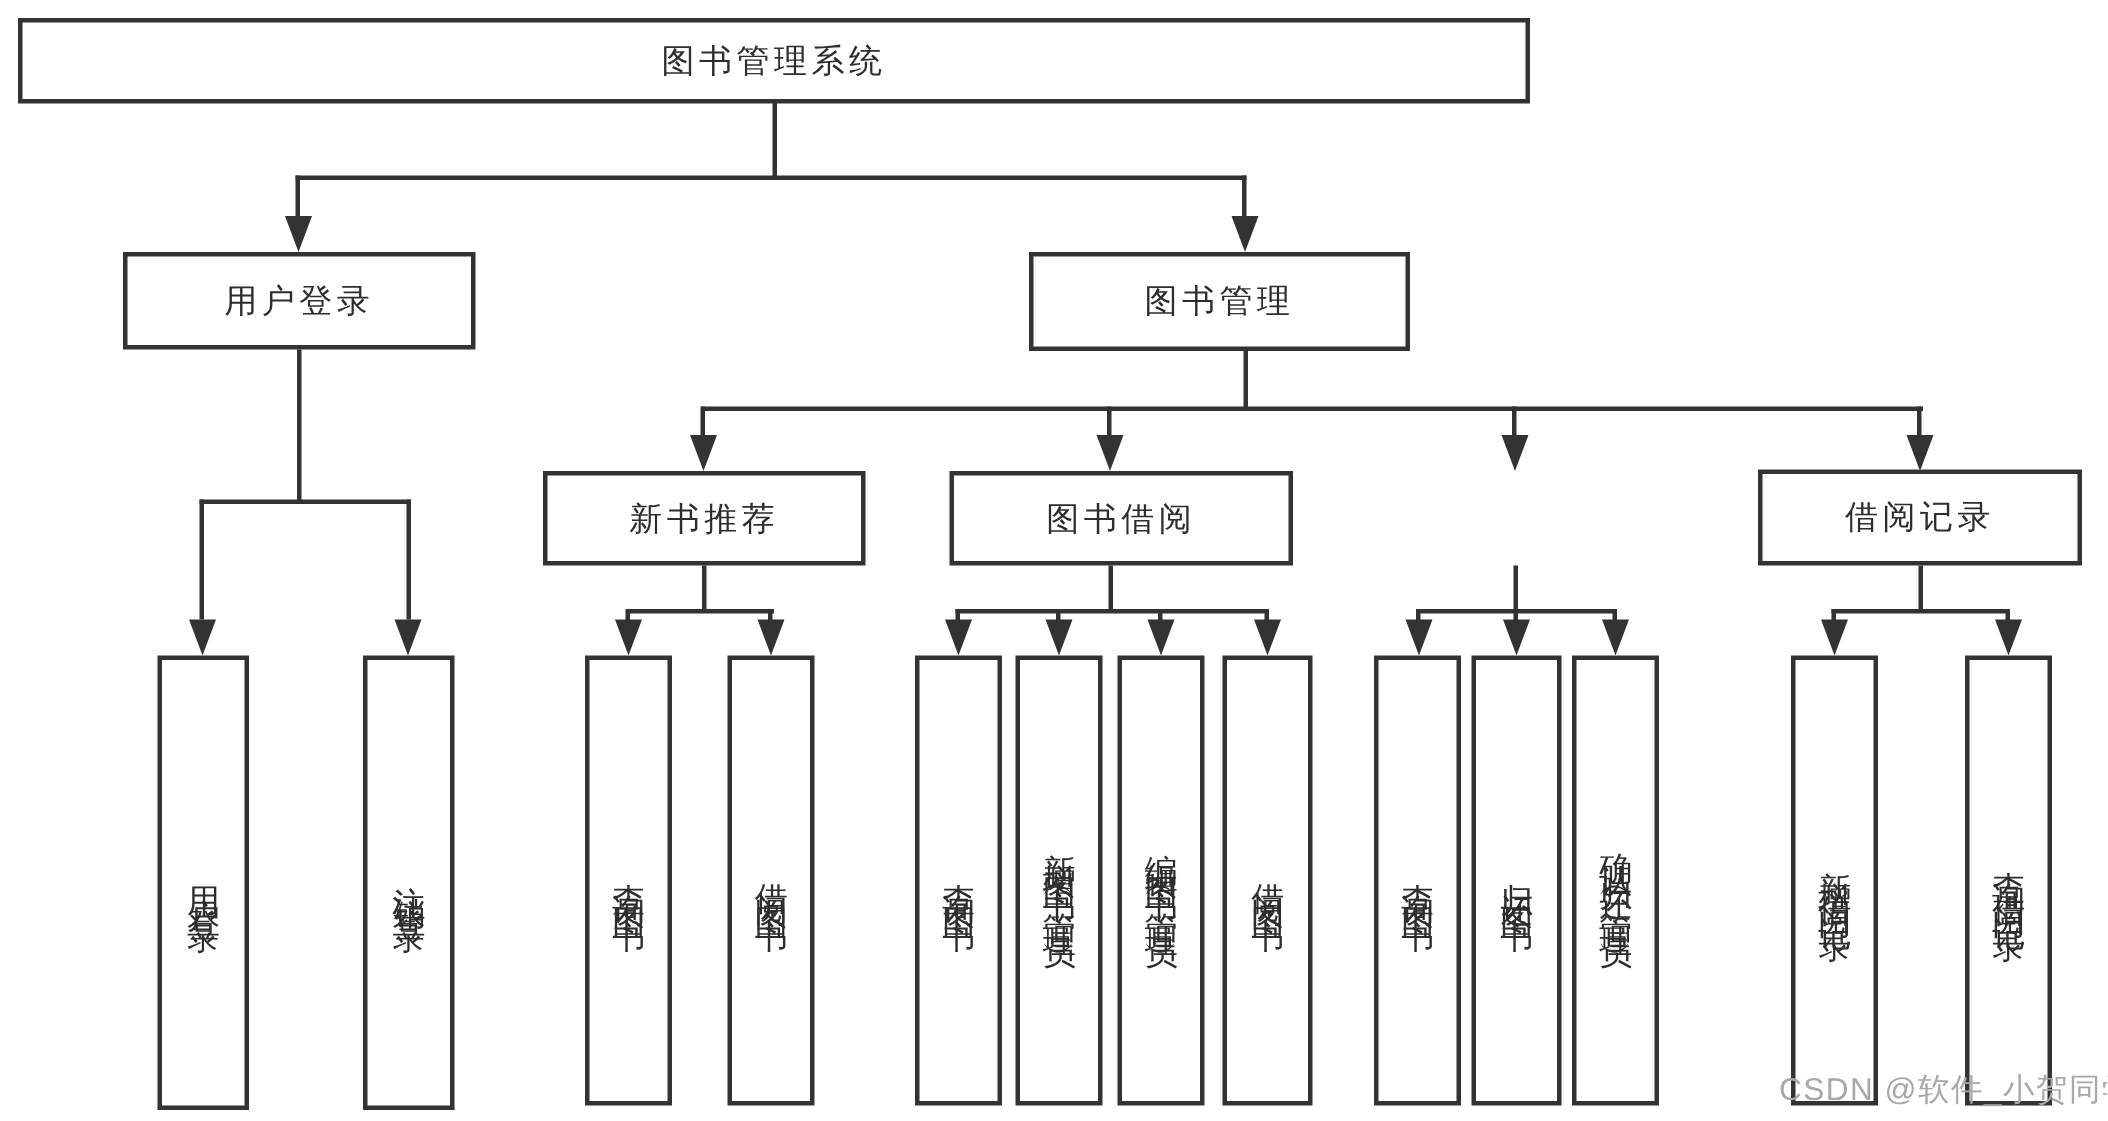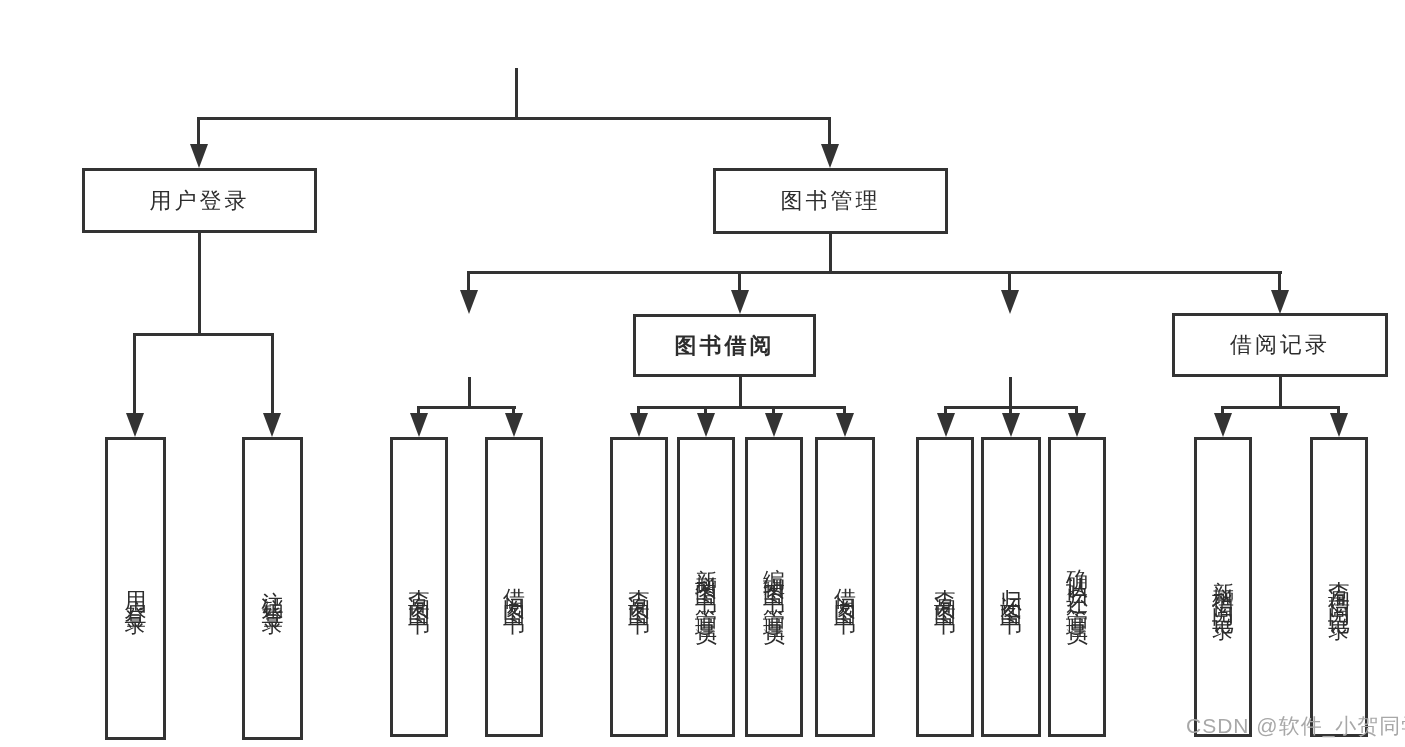--- a/index.html
+++ b/index.html
@@ -52,23 +52,23 @@
     font-size: 21px;
     letter-spacing: 1px;
     color: #a8a8a8;
     white-space: nowrap;
     z-index: 5;
   }
 
   
   .n-root           { left: 12px;   top: 12px;  width: 1008px; height: 57px; }
   .n-user-login     { left: 82px;   top: 168px; width: 235px;  height: 65px; }
-  .n-book-mgmt      { left: 713px;  top: 168px; width: 235px;  height: 66px; font-family: Liberation Serif, serif; }
+  .n-book-mgmt      { left: 686px;  top: 168px; width: 254px;  height: 66px; font-family: Liberation Serif, serif; }
   .n-new-book       { left: 362px;  top: 314px; width: 215px;  height: 63px; }
-  .n-book-borrow    { left: 633px;  top: 314px; width: 183px;  height: 63px; font-weight: bold; }
+  .n-book-borrow    { left: 633px;  top: 314px; width: 229px;  height: 63px; }
   .n-current-borrow { left: 903px;  top: 314px; width: 215px;  height: 63px; }
   .n-borrow-records { left: 1172px; top: 313px; width: 216px;  height: 64px; }
 
   .l-user-login     { left: 105px;  top: 437px; width: 61px; height: 303px; }
   .l-logout         { left: 242px;  top: 437px; width: 61px; height: 303px; }
   .l-query1         { left: 390px;  top: 437px; width: 58px; height: 300px; }
   .l-borrow1        { left: 485px;  top: 437px; width: 58px; height: 300px; }
   .l-query2         { left: 610px;  top: 437px; width: 58px; height: 300px; }
   .l-add-book       { left: 677px;  top: 437px; width: 58px; height: 300px; }
   .l-edit-book      { left: 745px;  top: 437px; width: 58px; height: 300px; }
@@ -77,20 +77,23 @@
   .l-return         { left: 981px;  top: 437px; width: 60px; height: 300px; }
   .l-confirm        { left: 1048px; top: 437px; width: 58px; height: 300px; }
   .l-add-record     { left: 1194px; top: 437px; width: 58px; height: 300px; }
   .l-query-record   { left: 1310px; top: 437px; width: 58px; height: 300px; }
 </style>
 </head>
 <body>
 
 <div class="canvas">
 
+  <div class="box n-root">
+    <span class="h-label">图书管理系统</span>
+  </div>
 
   <div class="vl" style="left:515px; top:68px;  height:50px;"></div>
   <div class="hl" style="left:197px; top:117px; width:634px;"></div>
   <div class="vl" style="left:197px; top:117px; height:34px;"></div>
   <div class="vl" style="left:828px; top:117px; height:34px;"></div>
   <div class="arw" style="left:190px; top:144px;"></div>
   <div class="arw" style="left:821px; top:144px;"></div>
 
   <div class="box n-user-login">
     <span class="h-label">用户登录</span>
@@ -110,20 +113,23 @@
   <div class="hl" style="left:468px; top:271px; width:814px;"></div>
   <div class="vl" style="left:467px;  top:271px; height:22px;"></div>
   <div class="vl" style="left:738px;  top:271px; height:22px;"></div>
   <div class="vl" style="left:1008px; top:271px; height:22px;"></div>
   <div class="vl" style="left:1278px; top:271px; height:22px;"></div>
   <div class="arw" style="left:460px;  top:290px;"></div>
   <div class="arw" style="left:731px;  top:290px;"></div>
   <div class="arw" style="left:1001px; top:290px;"></div>
   <div class="arw" style="left:1271px; top:290px;"></div>
 
+  <div class="box n-new-book">
+    <span class="h-label">新书推荐</span>
+  </div>
   <div class="box n-book-borrow">
     <span class="h-label">图书借阅</span>
   </div>
   <div class="box n-borrow-records">
     <span class="h-label">借阅记录</span>
   </div>
 
   <div class="vl" style="left:468px; top:377px; height:31px;"></div>
   <div class="hl" style="left:418px; top:406px; width:98px;"></div>
   <div class="vl" style="left:417px; top:406px; height:9px;"></div>

